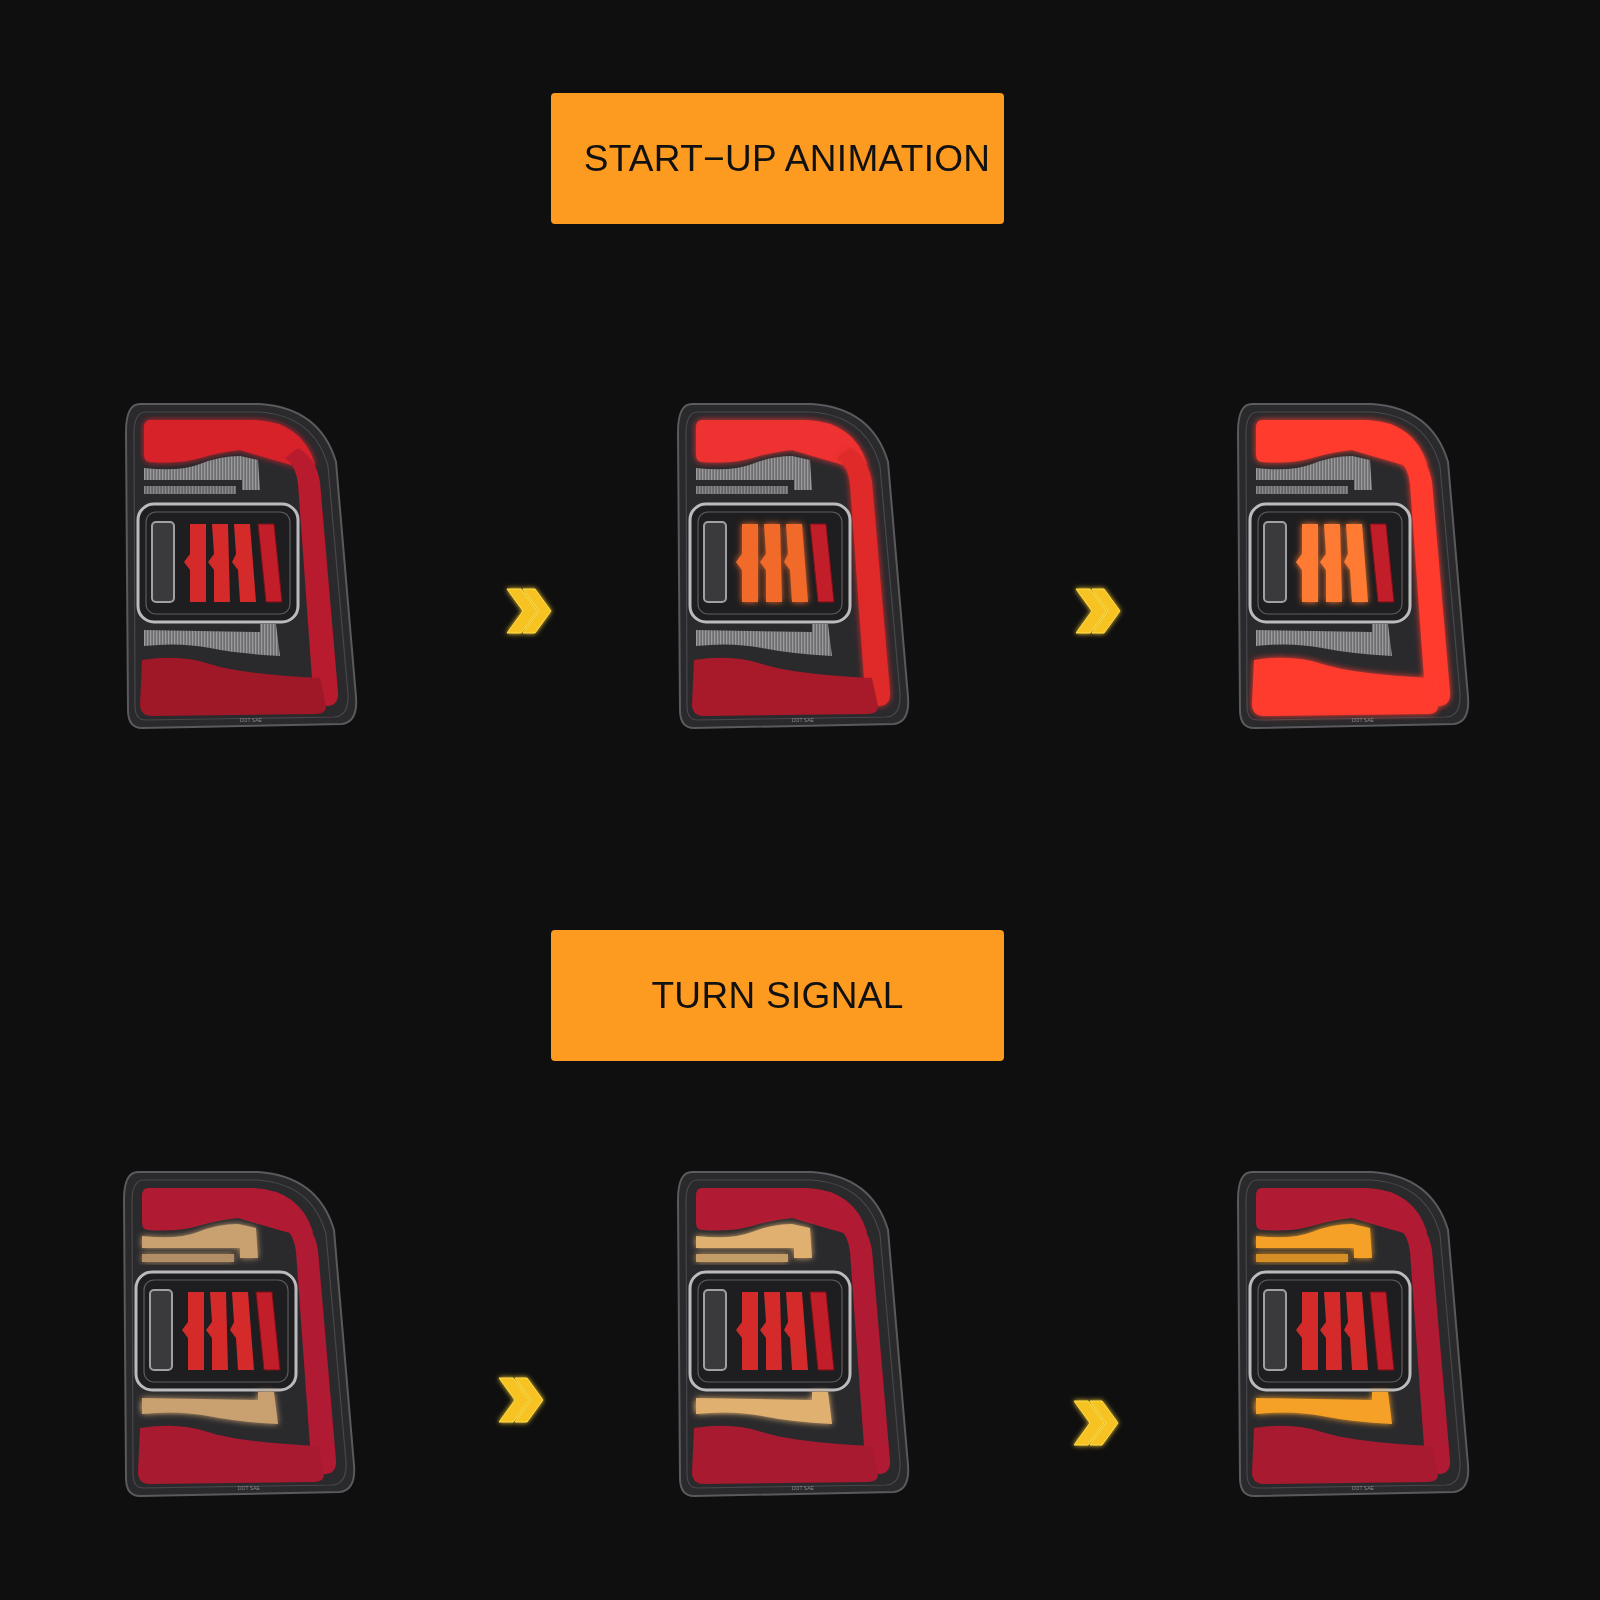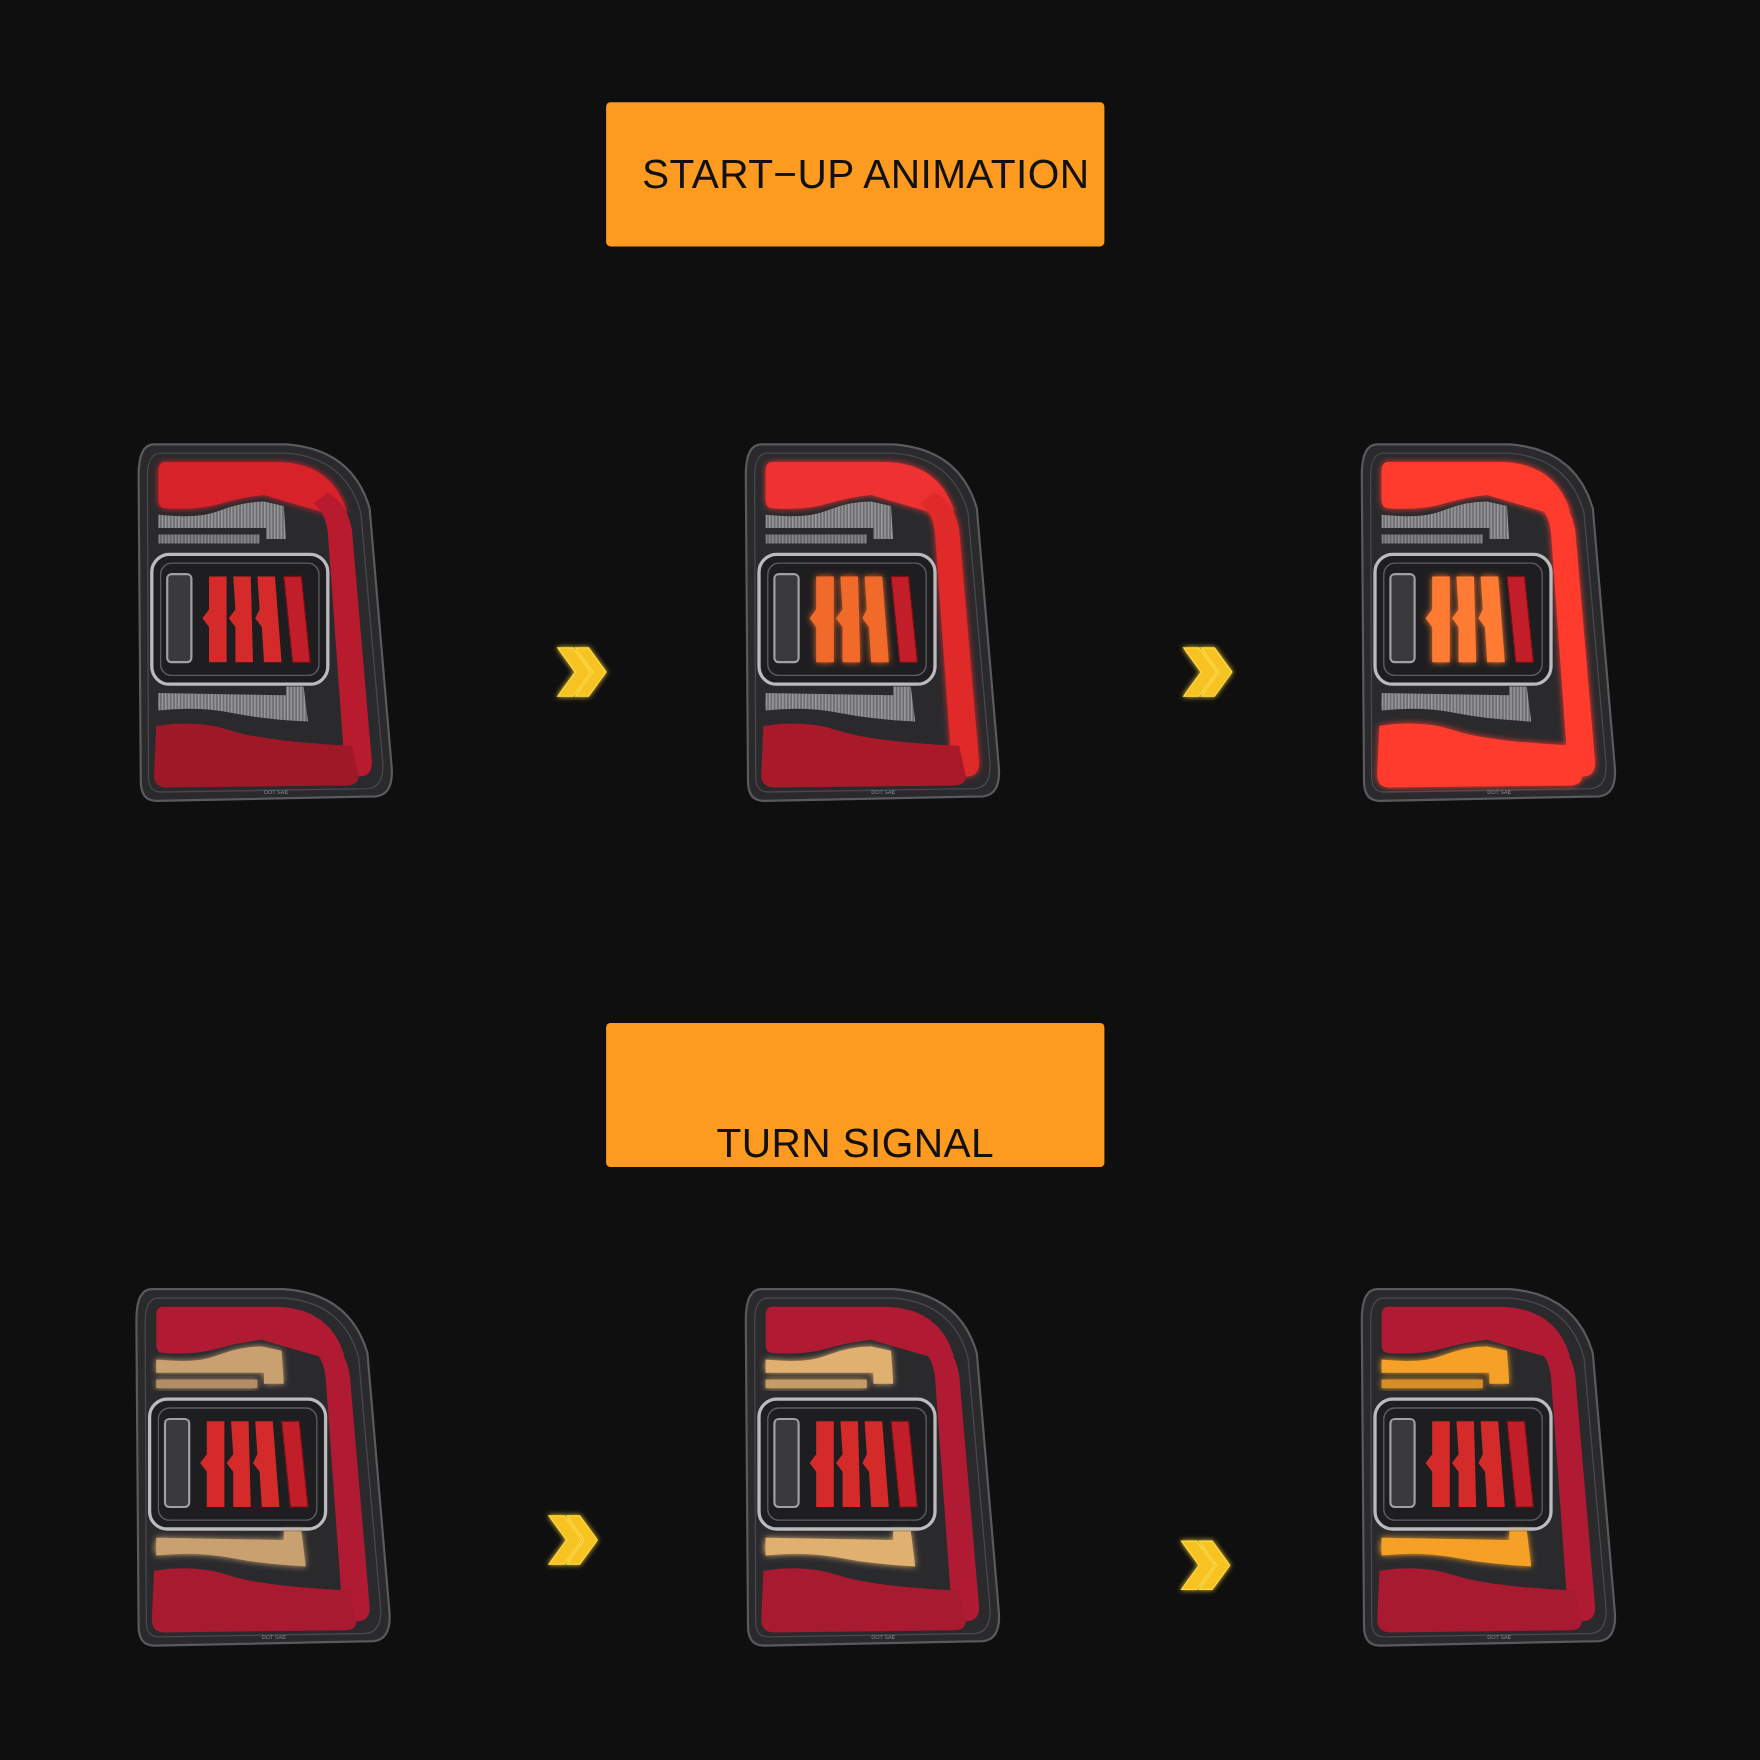--- a/index.html
+++ b/index.html
@@ -4,21 +4,21 @@
 <style>
   html, body { margin: 0; padding: 0; background: #0f0f0f; }
   body { width: 1600px; height: 1600px; position: relative; overflow: hidden;
          font-family: "Liberation Sans", "DejaVu Sans", sans-serif; }
   .label-box { position: absolute; left: 551px; width: 453px; height: 131px;
                background: #fd9a20; border-radius: 4px; display: flex;
                align-items: center; justify-content: center; }
   .label-box span { color: #111; font-size: 37px; letter-spacing: 0.3px; }
   #lbl-startup { top: 93px; }
   #lbl-startup span { margin-left: 19px; }
-  #lbl-turn { top: 930px; align-items: flex-end; }
+  #lbl-turn { top: 930px; }
   .lamp { position: absolute; width: 240px; height: 350px; }
   .arrow { position: absolute; width: 52px; height: 56px; }
   .arrow svg { width: 100%; height: 100%; overflow: visible; }
 </style>
 </head>
 <body>
 
 <div class="label-box" id="lbl-startup">
   <span>START−UP ANIMATION</span>
 </div>

